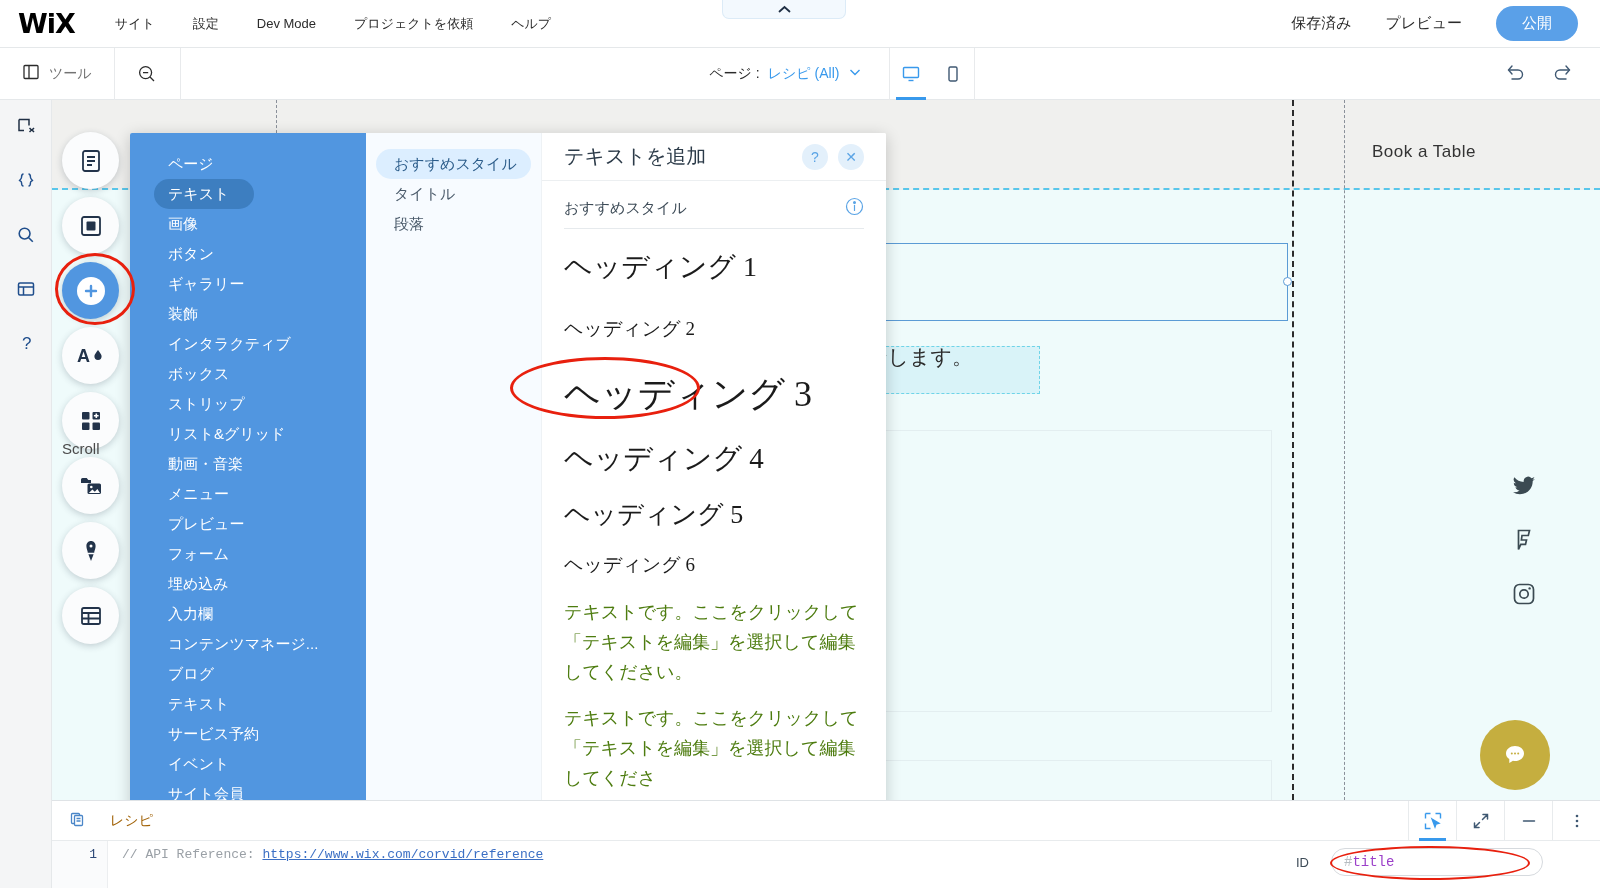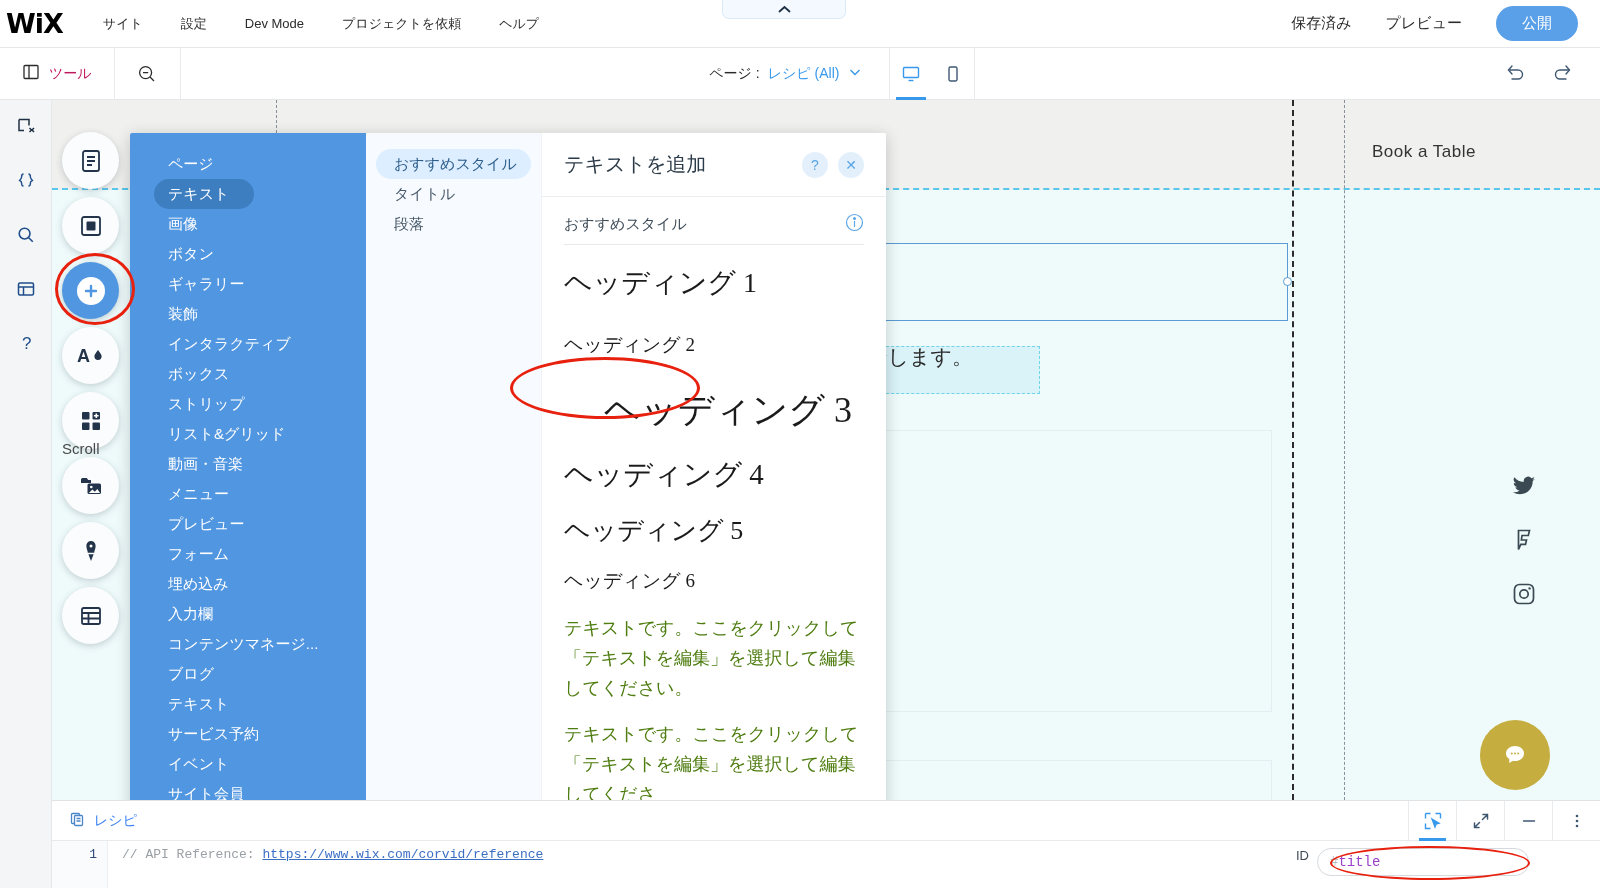--- a/index.html
+++ b/index.html
@@ -11,21 +11,21 @@
   }
   #app { position: relative; width: 1600px; height: 888px; }
 
   
   .topbar {
     position: absolute; top: 0; left: 0; width: 1600px; height: 48px;
     background: #ffffff; border-bottom: 1px solid #e5e8ea;
     display: flex; align-items: center; z-index: 60;
   }
   .wix-logo {
-    margin-left: 6px; font-size: 27px; font-weight: 700; letter-spacing: -1px;
+    margin-left: 18px; font-size: 27px; font-weight: 700; letter-spacing: -1px;
     color: #000; font-family: "DejaVu Sans", sans-serif; line-height: 1;
   }
   .topnav { display: flex; align-items: center; margin-left: 40px; gap: 38px; }
   .topnav-item { font-size: 13px; color: #2b2b2b; cursor: default; white-space: nowrap; }
   .topbar-right { margin-left: auto; display: flex; align-items: center; gap: 34px; margin-right: 22px; }
   .saved-label { font-size: 15px; color: #2b2b2b; }
   .preview-label { font-size: 15px; color: #2b2b2b; }
   .publish-btn {
     background: #5aa0e8; color: #ffffff; font-size: 15px;
     border-radius: 18px; padding: 8px 26px; border: none; cursor: pointer;
@@ -41,21 +41,21 @@
   
   .toolbar2 {
     position: absolute; top: 48px; left: 0; width: 1600px; height: 52px;
     background: #ffffff; border-bottom: 1px solid #e5e8ea;
     display: flex; align-items: center; z-index: 55;
   }
   .tb-tools {
     display: flex; align-items: center; gap: 9px; padding: 0 22px;
     height: 52px; border-right: 1px solid #e8eaec;
   }
-  .tb-tools span { font-size: 14px; color: #be185d; }
+  .tb-tools span { font-size: 14px; color: #737373; }
   .tb-zoom {
     display: flex; align-items: center; justify-content: center;
     width: 66px; height: 52px; border-right: 1px solid #e8eaec;
   }
   .tb-page {
     margin-left: auto; display: flex; align-items: center; gap: 8px;
     padding-right: 26px; font-size: 14px; color: #2b2b2b; justify-content: center;
   }
   .tb-page .pg-val { color: #3899ec; }
   .tb-devices {
@@ -184,21 +184,21 @@
     border-right: 1px solid #eef2f5;
   }
   .sub-item {
     height: 30px; display: flex; align-items: center; padding-left: 18px;
     color: #4a5a6a; font-size: 15px; cursor: pointer;
     margin: 0 10px; border-radius: 15px;
   }
   .sub-item.active { background: #dceeff; color: #2b5c8a; }
   .detail-col { flex: 1; background: #ffffff; display: flex; flex-direction: column; }
   .detail-header {
-    height: 64px; display: flex; align-items: center; padding: 0 22px;
+    height: 48px; display: flex; align-items: center; padding: 0 22px;
     border-bottom: 1px solid #eceff1; flex-shrink: 0;
   }
   .detail-title { font-size: 20px; color: #2b3a48; font-weight: 400; }
   .hdr-btns { margin-left: auto; display: flex; gap: 10px; }
   .circ-btn {
     width: 26px; height: 26px; border-radius: 50%; background: #e3f0fb;
     display: flex; align-items: center; justify-content: center;
     color: #5ba4e5; font-size: 14px; cursor: pointer; border: none;
   }
   .detail-body { flex: 1; overflow: hidden; position: relative; padding: 0 22px; }
@@ -208,21 +208,21 @@
   }
   .style-row-label { font-size: 15px; color: #3d4b57; }
   .info-icon { margin-left: auto; color: #5ba4e5; }
   .samples { padding-top: 8px; }
   .sample {
     font-family: "Liberation Serif", serif; color: #1b1b1b; cursor: pointer;
     padding: 3px 0;
   }
   .s-h1 { font-size: 28px; margin-top: 8px; }
   .s-h2 { font-size: 19px; margin-top: 24px; }
-  .s-h3 { font-size: 36px; margin-top: 22px; margin-left: 40px; }
+  .s-h3 { font-size: 36px; margin-top: 22px; }
   .s-h4 { font-size: 29px; margin-top: 14px; }
   .s-h5 { font-size: 26px; margin-top: 12px; }
   .s-h6 { font-size: 19px; margin-top: 14px; }
   .s-p {
     font-size: 18px; line-height: 30px; margin-top: 16px;
     font-family: "Liberation Serif", serif; color: #4d7c0f;
   }
 
   
   .red-ellipse {
@@ -256,43 +256,43 @@
   
   .code-panel {
     position: absolute; top: 800px; left: 52px; width: 1548px; height: 88px;
     background: #ffffff; border-top: 1px solid #dfe3e6; z-index: 48;
     display: flex; flex-direction: column;
   }
   .code-tabs {
     height: 40px; display: flex; align-items: center; border-bottom: 1px solid #e8ebed;
   }
   .code-tab {
-    display: flex; align-items: center; gap: 8px; padding: 0 18px; height: 40px;
-    font-size: 14px; color: #3b82f6; cursor: pointer;
+    display: flex; align-items: center; gap: 24px; padding: 0 18px; height: 40px;
+    font-size: 14px; color: #a16207; cursor: pointer;
   }
   .code-tools { margin-left: auto; display: flex; height: 40px; }
   .code-tool {
     width: 48px; height: 40px; display: flex; align-items: center; justify-content: center;
     border-left: 1px solid #e8ebed; cursor: pointer; position: relative; color: #3f5872;
   }
   .code-tool.active { color: #3899ec; }
   .code-tool.active::after {
     content: ''; position: absolute; bottom: 0; left: 10px; right: 10px; height: 3px; background: #3899ec;
   }
   .code-body { flex: 1; display: flex; font-family: "Liberation Mono", monospace; font-size: 13px; }
   .gutter {
     width: 56px; text-align: right; padding: 6px 10px 0 0; color: #2e4a78;
     background: #fafbfc; border-right: 1px solid #eceef0;
   }
   .code-lines { flex: 1; padding: 6px 0 0 14px; color: #9aa0a6; }
   .code-lines .cmt { color: #9aa0a6; }
   .code-lines .lnk { color: #3b6fc4; text-decoration: underline; }
   .id-field {
-    position: absolute; top: 848px; left: 1296px; display: flex; align-items: flex-start;
-    gap: 8px; z-index: 49;
+    position: absolute; top: 848px; left: 1296px; display: flex; align-items: center;
+    gap: 22px; z-index: 49;
   }
   .id-label { font-size: 13px; color: #3d4b57; font-family: "Liberation Sans", sans-serif; }
   .id-input {
     width: 212px; height: 28px; border: 1px solid #d6dade; border-radius: 15px;
     display: flex; align-items: center; padding: 0 12px;
     font-family: "Liberation Mono", monospace; font-size: 14px; background: #fff;
   }
   .id-hash { color: #b7bcc1; }
   .id-val { color: #9b3fc9; }
 

